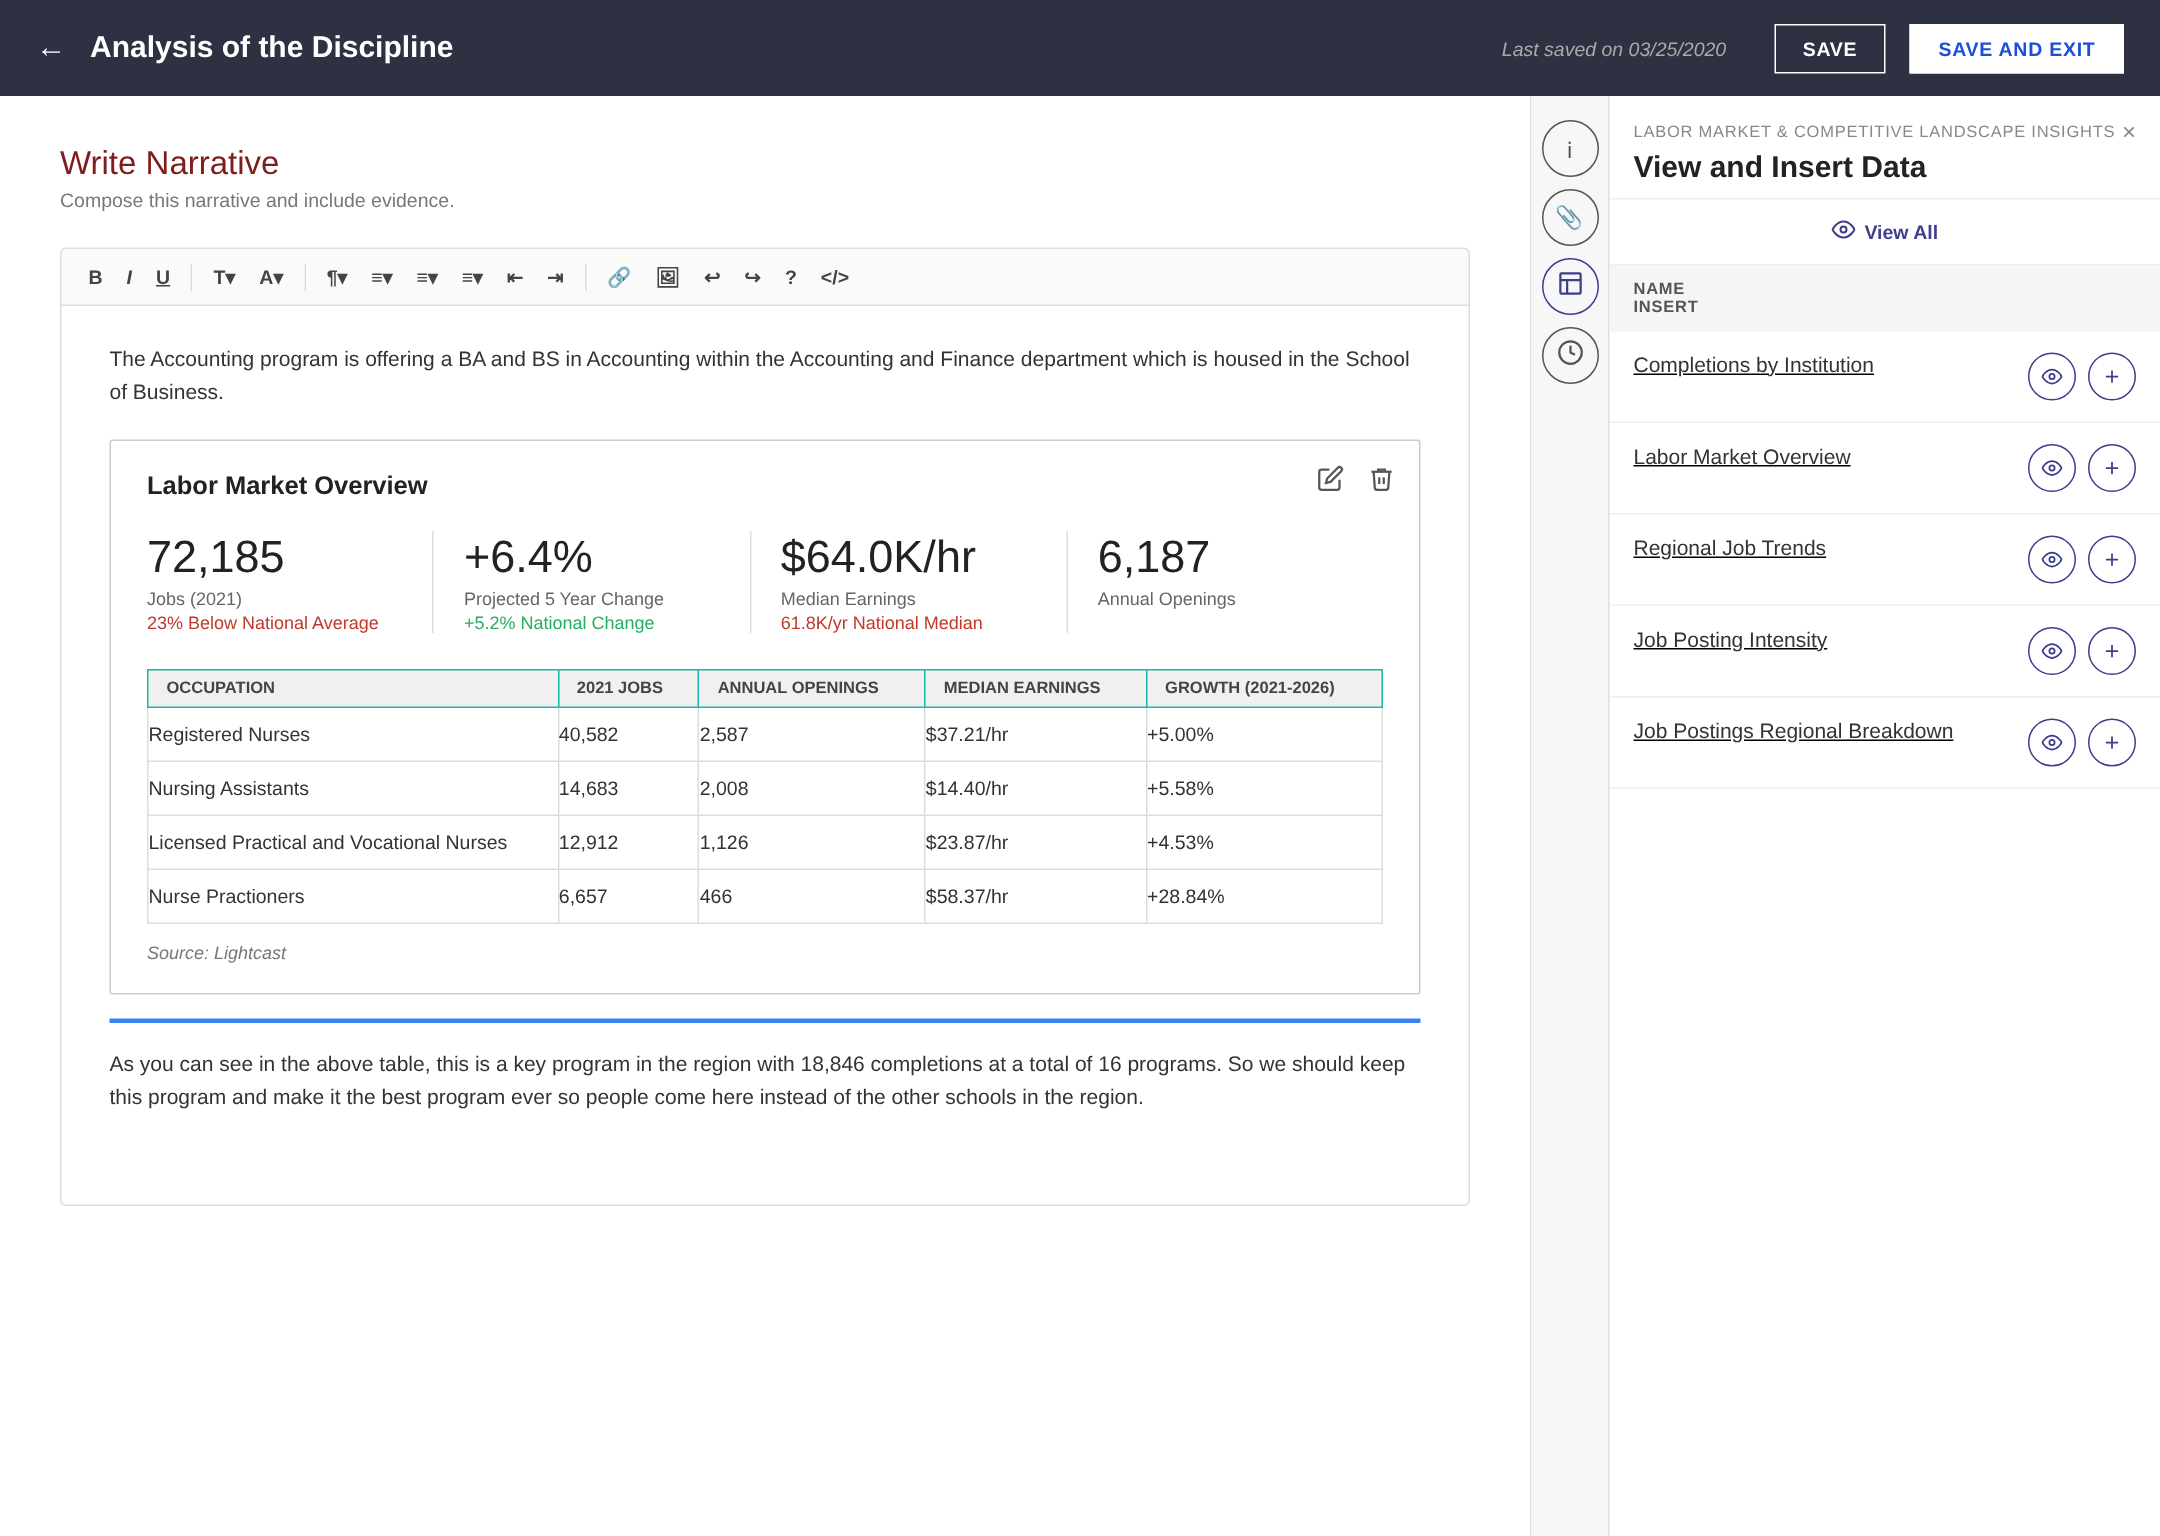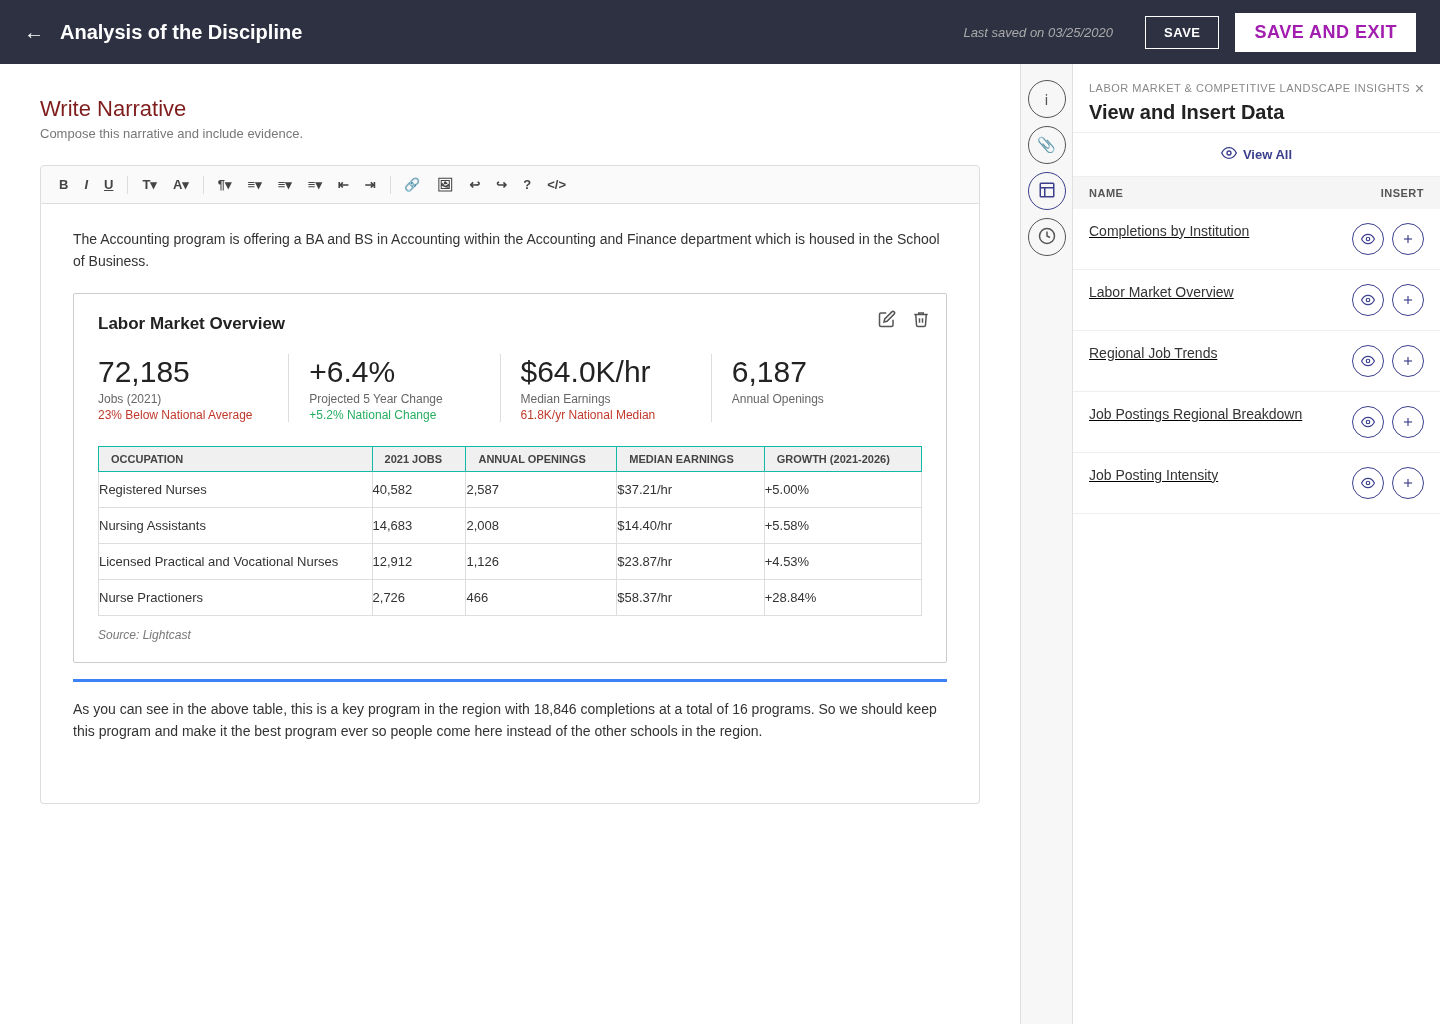--- a/index.html
+++ b/index.html
@@ -23,24 +23,24 @@
       color: white;
       border: 1.5px solid white;
       padding: 8px 18px;
       font-size: 13px;
       font-weight: 700;
       cursor: pointer;
       letter-spacing: 0.5px;
     }
     .btn-save-exit {
       background: white;
-      color: #a21caf;
+      color: #1d4ed8;
       border: 1.5px solid white;
       padding: 8px 18px;
-      font-size: 18px;
+      font-size: 13px;
       font-weight: 700;
       cursor: pointer;
       letter-spacing: 0.5px;
     }
 
     
     .main-layout {
       display: flex;
       height: calc(1024px - 64px);
     }
@@ -281,20 +281,21 @@
     .data-table-header {
       display: flex;
       justify-content: space-between;
       padding: 10px 16px;
       background: #f5f5f5;
       font-size: 11px;
       font-weight: 700;
       color: #555;
       text-transform: uppercase;
       letter-spacing: 0.5px;
+      flex-direction: column;
     }
 
     .data-row {
       display: flex;
       justify-content: space-between;
       padding: 14px 16px;
       border-bottom: 1px solid #eee;
       text-decoration: underline;
     }
     .data-row-name {
@@ -433,21 +434,21 @@
             </tr>
             <tr>
               <td>Licensed Practical and Vocational Nurses</td>
               <td>12,912</td>
               <td>1,126</td>
               <td>$23.87/hr</td>
               <td class="growth-green">+4.53%</td>
             </tr>
             <tr>
               <td>Nurse Practioners</td>
-              <td>2,726</td>
+              <td>6,657</td>
               <td>466</td>
               <td>$58.37/hr</td>
               <td class="growth-green">+28.84%</td>
             </tr>
           </tbody>
         </table>
 
         <p class="source-text">Source: Lightcast</p>
       </div>
 
@@ -556,50 +557,50 @@
           <button class="circle-btn" title="Insert">
             <svg width="14" height="14" viewBox="0 0 24 24" fill="none" stroke="#3b3f8c" stroke-width="2">
                 <line x1="12" y1="5" x2="12" y2="19"></line>
                 <line x1="5" y1="12" x2="19" y2="12"></line>
               </svg>
           </button>
         </div>
       </div>
 
       <div class="data-row">
+        <span class="data-row-name">Job Posting Intensity</span>
+        <div class="data-row-actions">
+          <button class="circle-btn" title="View">
+            <svg width="14" height="14" viewBox="0 0 24 24" fill="none" stroke="#3b3f8c" stroke-width="2">
+                <path d="M1 12s4-8 11-8 11 8 11 8-4 8-11 8-11-8-11-8z"></path>
+                <circle cx="12" cy="12" r="3"></circle>
+              </svg>
+          </button>
+          <button class="circle-btn" title="Insert">
+            <svg width="14" height="14" viewBox="0 0 24 24" fill="none" stroke="#3b3f8c" stroke-width="2">
+                <line x1="12" y1="5" x2="12" y2="19"></line>
+                <line x1="5" y1="12" x2="19" y2="12"></line>
+              </svg>
+          </button>
+        </div>
+      </div>
+
+      <div class="data-row">
         <span class="data-row-name">Job Postings Regional Breakdown</span>
         <div class="data-row-actions">
           <button class="circle-btn" title="View">
             <svg width="14" height="14" viewBox="0 0 24 24" fill="none" stroke="#3b3f8c" stroke-width="2">
                 <path d="M1 12s4-8 11-8 11 8 11 8-4 8-11 8-11-8-11-8z"></path>
                 <circle cx="12" cy="12" r="3"></circle>
               </svg>
           </button>
           <button class="circle-btn" title="Insert">
             <svg width="14" height="14" viewBox="0 0 24 24" fill="none" stroke="#3b3f8c" stroke-width="2">
                 <line x1="12" y1="5" x2="12" y2="19"></line>
                 <line x1="5" y1="12" x2="19" y2="12"></line>
               </svg>
           </button>
         </div>
       </div>
 
-      <div class="data-row">
-        <span class="data-row-name">Job Posting Intensity</span>
-        <div class="data-row-actions">
-          <button class="circle-btn" title="View">
-            <svg width="14" height="14" viewBox="0 0 24 24" fill="none" stroke="#3b3f8c" stroke-width="2">
-                <path d="M1 12s4-8 11-8 11 8 11 8-4 8-11 8-11-8-11-8z"></path>
-                <circle cx="12" cy="12" r="3"></circle>
-              </svg>
-          </button>
-          <button class="circle-btn" title="Insert">
-            <svg width="14" height="14" viewBox="0 0 24 24" fill="none" stroke="#3b3f8c" stroke-width="2">
-                <line x1="12" y1="5" x2="12" y2="19"></line>
-                <line x1="5" y1="12" x2="19" y2="12"></line>
-              </svg>
-          </button>
-        </div>
-      </div>
-
     </div>
   </div>
 </div>
 
 </body></html>

